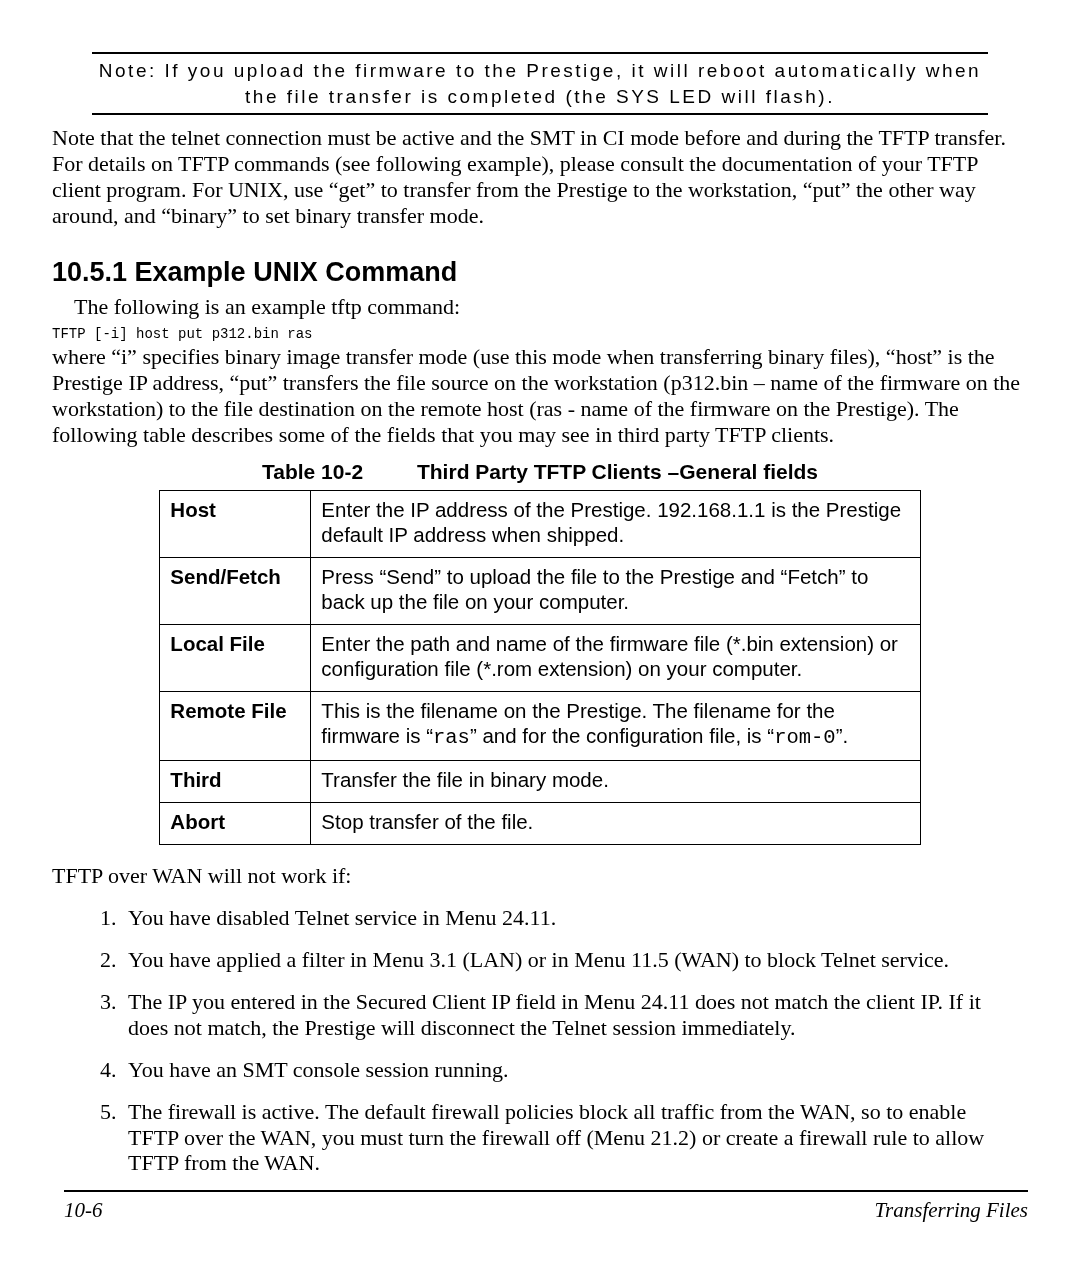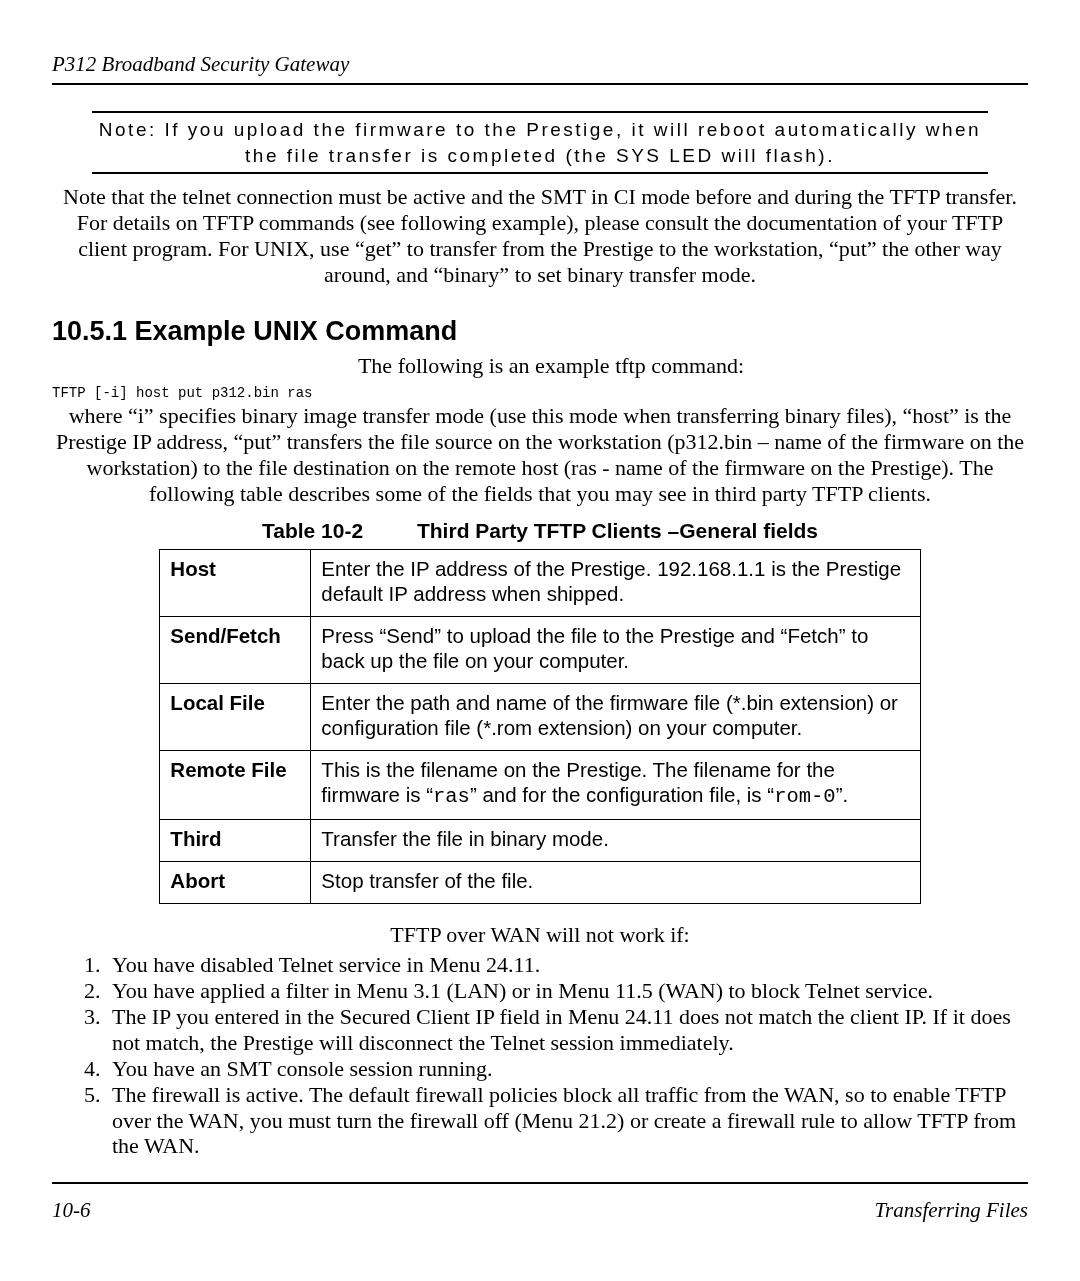--- a/index.html
+++ b/index.html
@@ -32,21 +32,20 @@
     text-align: center;
     font-family: Liberation Sans, sans-serif;
     font-size: 19px;
     letter-spacing: 2.5px;
     line-height: 1.35;
   }
   .body-para {
     font-size: 22px;
     line-height: 1.18;
     margin: 4px 0 10px 0;
-    text-align: center;
   }
   h2.section {
     font-family: Arial, Helvetica, sans-serif;
     font-weight: bold;
     font-size: 27px;
     margin: 28px 0 6px 0;
   }
   .code-line {
     font-family: "Courier New", Courier, monospace;
     font-size: 14px;
@@ -82,42 +81,41 @@
     font-family: "Courier New", Courier, monospace;
   }
   ol.wanlist {
     font-size: 22px;
     line-height: 1.18;
     margin: 4px 0 0 0;
     padding-left: 54px;
   }
   ol.wanlist li {
     padding-left: 6px;
-    margin: 0;
+    margin: 16px;
   }
   .footer {
     position: absolute;
-    left: 52px;
+    left: 64px;
     right: 52px;
     bottom: 58px;
     border-top: 2.5px solid #000;
-    padding-top: 14px;
+    padding-top: 6px;
     font-style: italic;
     font-size: 21px;
   }
   .footer .page-num { float: left; }
   .footer .section-name { float: right; }
   .clearfix::after { content: ""; display: block; clear: both; }
 </style>
 </head>
 <body>
 
 <div class="page">
 
-  <div class="header-line">P312  Broadband Security Gateway</div>
 
   <div class="note-box">Note: If you upload the firmware to the Prestige, it will reboot automatically when the file transfer is completed (the SYS LED will flash).</div>
 
   <p class="body-para">Note that the telnet connection must be active and the SMT in CI mode before and during the TFTP transfer. For details on TFTP commands (see following example), please consult the documentation of your TFTP client program. For UNIX, use “get” to transfer from the Prestige to the workstation, “put” the other way around, and “binary” to set binary transfer mode.</p>
 
   <h2 class="section">10.5.1 Example UNIX Command</h2>
 
   <p class="body-para" style="margin-bottom:2px;margin-left:22px;">The following is an example tftp command:</p>
 
   <div class="code-line">TFTP [-i] host put p312.bin ras</div>

